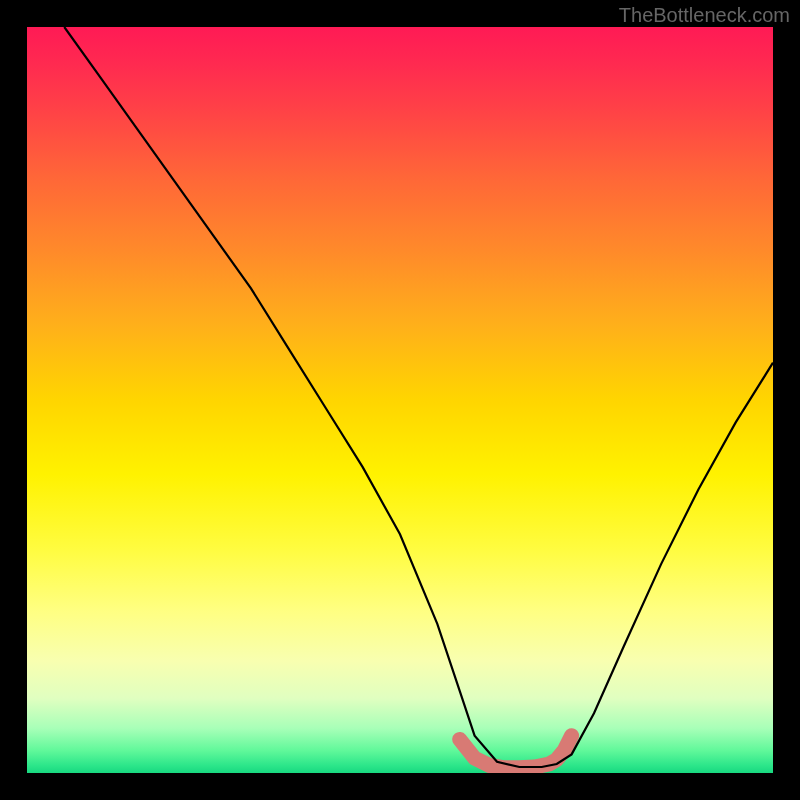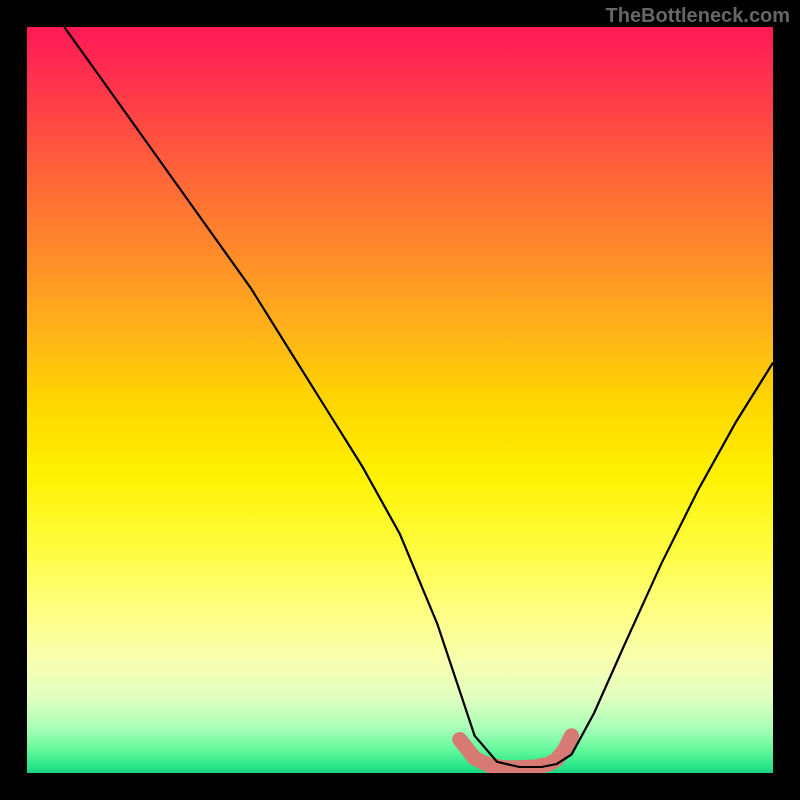--- a/index.html
+++ b/index.html
@@ -10,21 +10,21 @@
     position: relative;
     overflow: hidden;
     font-family: Arial, Helvetica, sans-serif;
   }
   .attribution {
     position: absolute;
     top: 4px;
     right: 10px;
     color: #666;
     font-size: 20px;
-    font-weight: 700;
+    font-weight: 400;
     z-index: 10;
   }
   .plot-area {
     position: absolute;
     left: 27px;
     top: 27px;
     width: 746px;
     height: 746px;
     overflow: hidden;
   }

